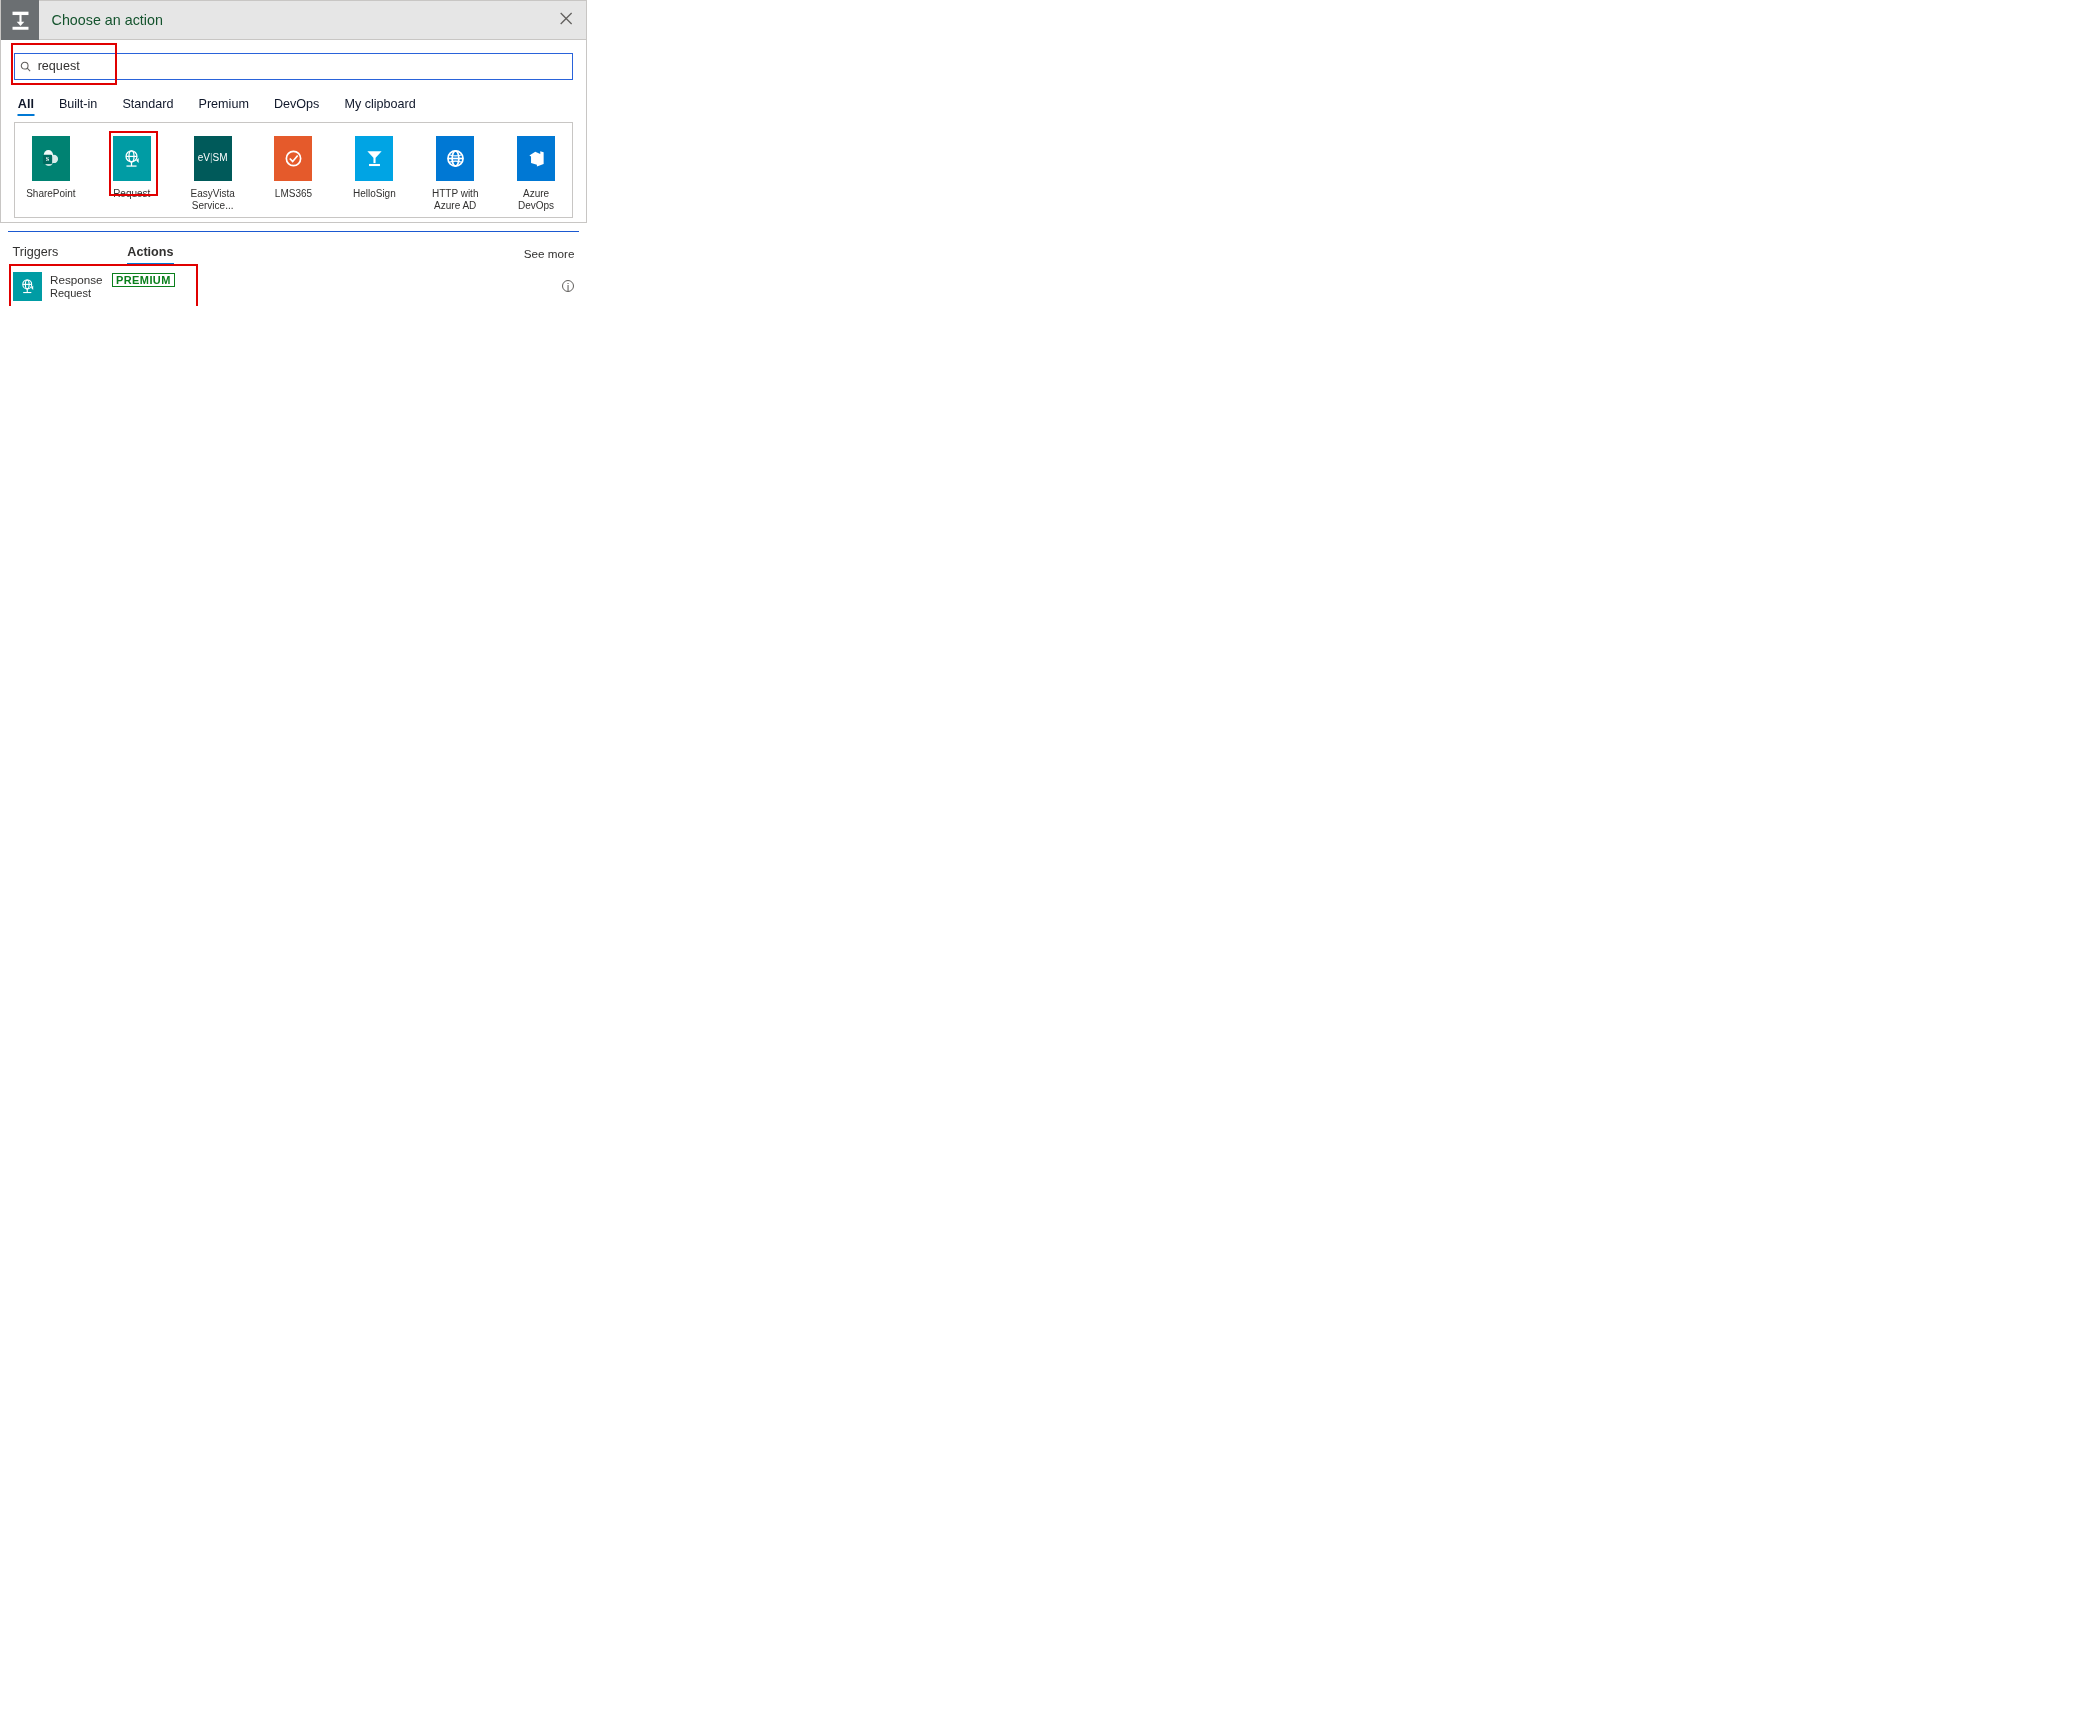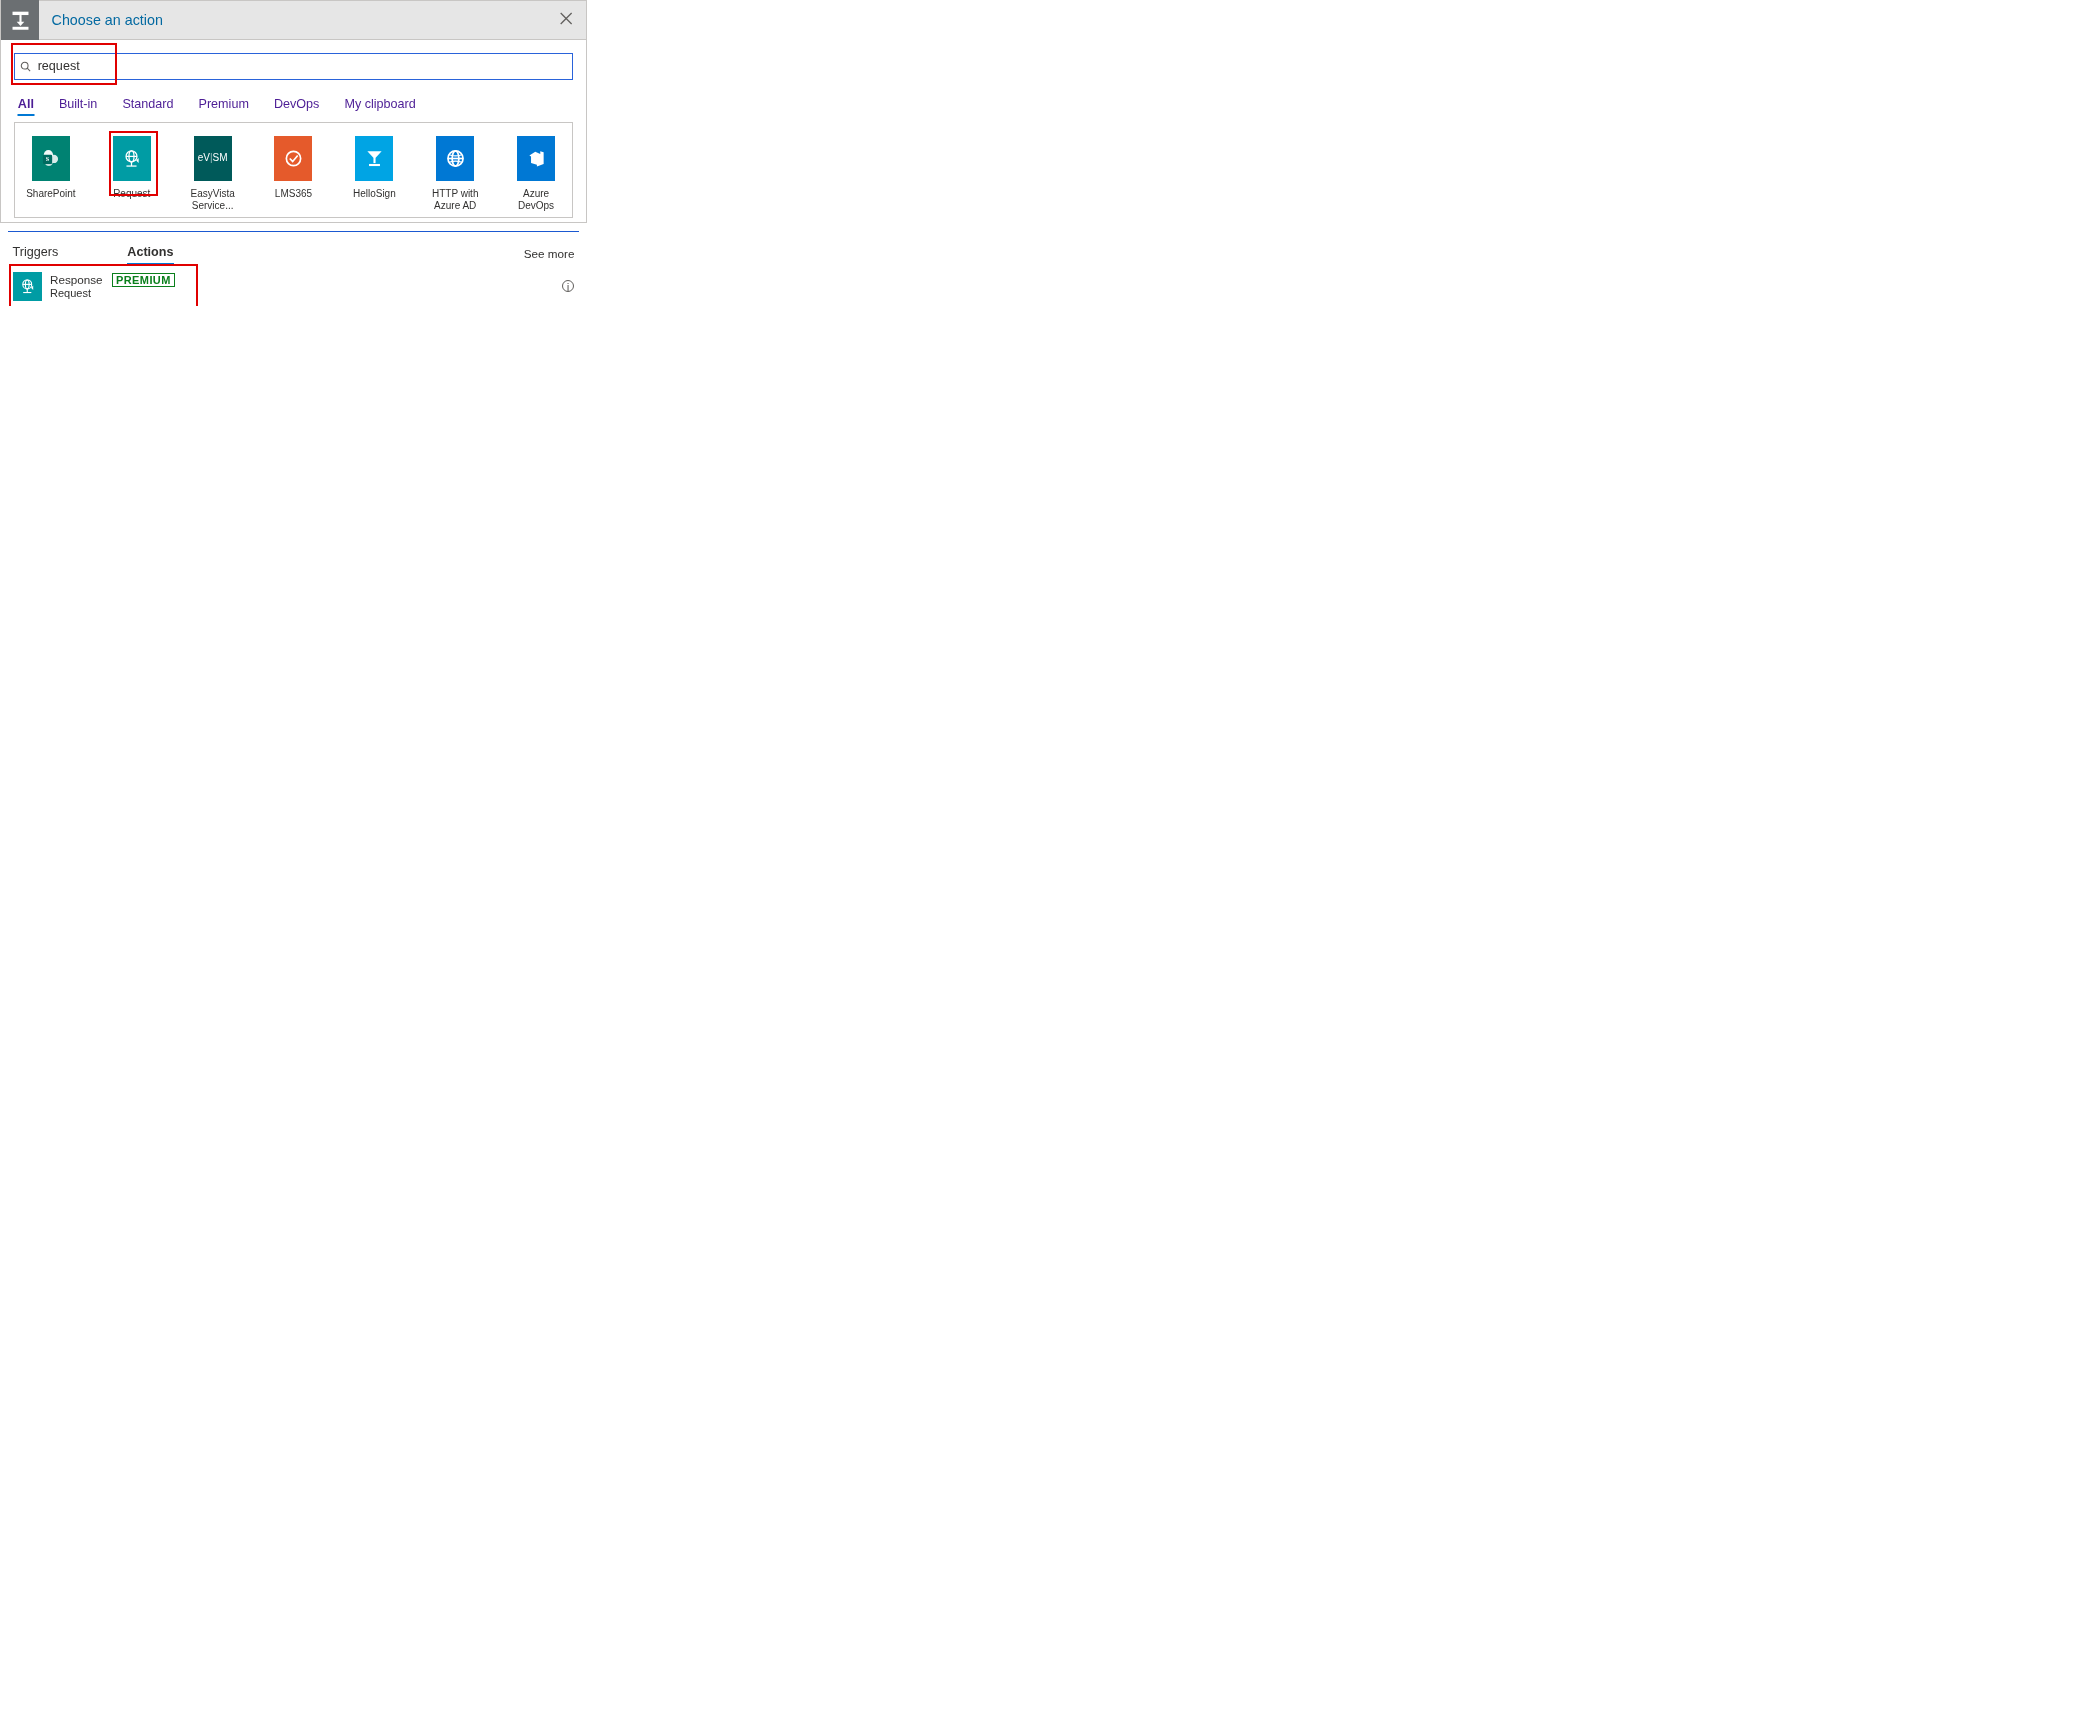--- a/index.html
+++ b/index.html
@@ -21,21 +21,21 @@
   }
   .header .icon-box {
     width:38px; height:40px;
     background:#6b6f72;
     display:flex; align-items:center; justify-content:center;
     flex-shrink:0;
   }
   .header .title {
     font-size:14.3px;
     font-weight:400;
-    color:#0369a1;
+    color:#14532d;
     margin-left:12.6px;
   }
   .header .close {
     position:absolute;
     right:12.6px; top:50%; transform:translateY(-50%);
     font-size:17px;
     color:#605e5c;
     cursor:pointer;
     line-height:1;
   }
@@ -69,21 +69,21 @@
     border:2.1px solid #e00000;
     z-index:5;
     pointer-events:none;
   }
   
   .tabrow {
     display:flex;
     gap:25px;
     margin-top:17px;
     font-size:12.6px;
-    color:#4c1d95;
+    color:#0f172a;
     padding-left:4.2px;
   }
   .tabrow .tab { cursor:pointer; padding-bottom:3.4px; position:relative; }
   .tabrow .tab.selected {
     font-weight:600;
   }
   .tabrow .tab.selected::after {
     content:"";
     position:absolute;
     bottom:-1.7px;

